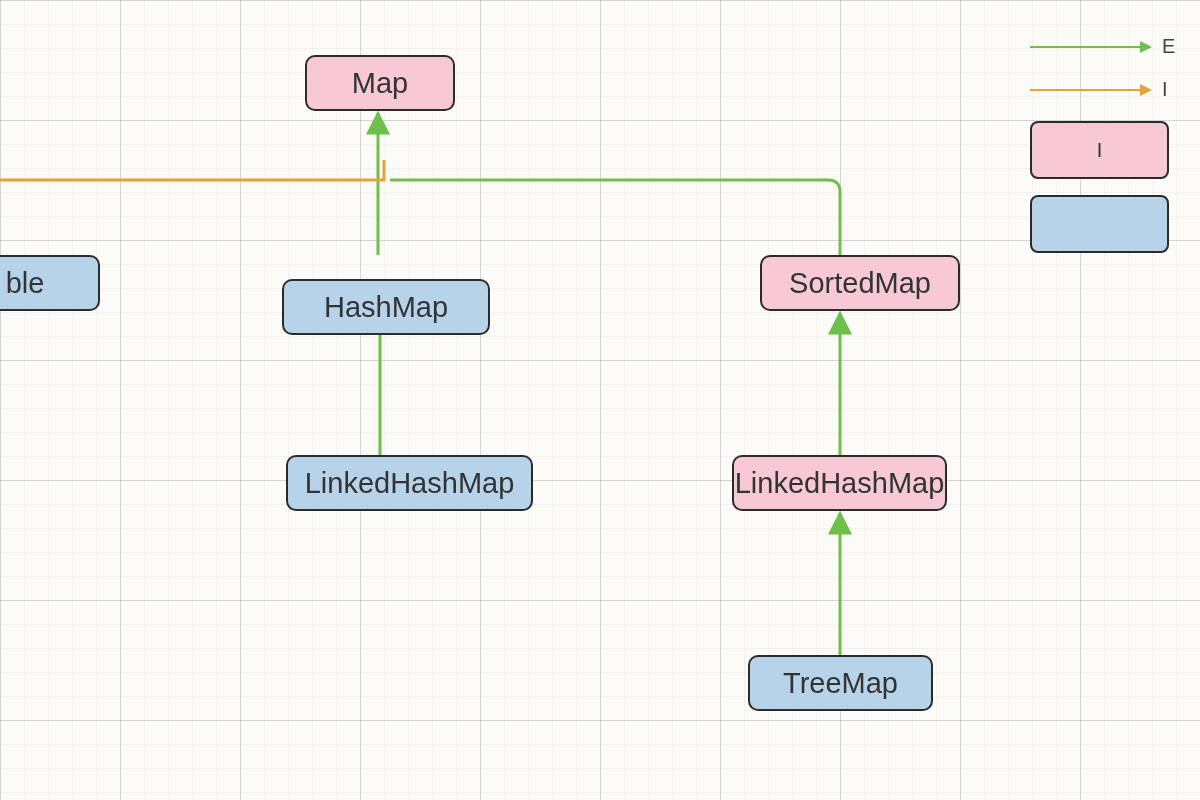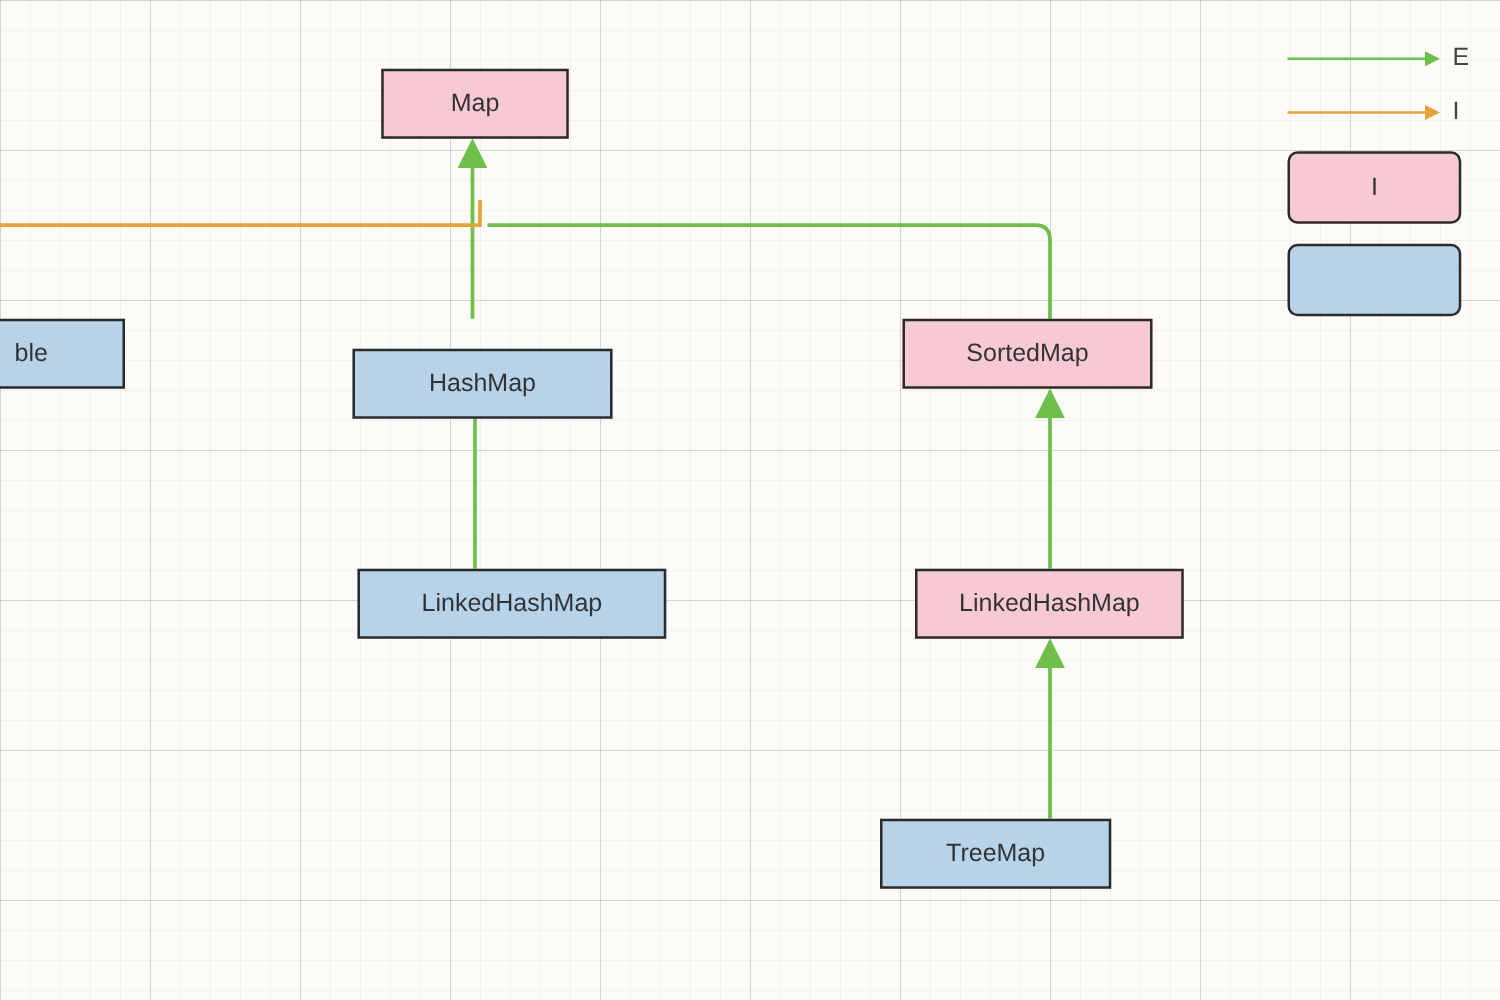--- a/index.html
+++ b/index.html
@@ -30,41 +30,41 @@
     position: absolute;
     top: 0; left: 0;
     width: 1200px;
     height: 800px;
     pointer-events: none;
   }
   .node {
     position: absolute;
     box-sizing: border-box;
     border: 2px solid #2b2b2b;
-    border-radius: 0;
+    border-radius: 10px;
     display: flex;
     align-items: center;
     justify-content: center;
-    font-size: 20px;
+    font-size: 29px;
     color: #333;
     padding: 8px 20px;
     min-height: 56px;
     white-space: nowrap;
   }
   .node.interface { background: #f6c9d4; }
   .node.class     { background: #b6d3ea; }
 
   
   .n-map            { left: 305px; top: 55px;  width: 150px; }
   .n-hashtable      { left: -50px; top: 255px; width: 150px; } 
   .n-hashmap        { left: 282px; top: 255px; width: 208px; margin-top: 24px; }
-  .n-sortedmap      { left: 722px; top: 255px; width: 200px; }
+  .n-sortedmap      { left: 760px; top: 255px; width: 200px; }
   .n-linkedhashmap  { left: 286px; top: 455px; width: 247px; }
   .n-navigablemap   { left: 732px; top: 455px; width: 215px; }
-  .n-treemap        { left: 704px; top: 655px; width: 185px; }
+  .n-treemap        { left: 748px; top: 655px; width: 185px; }
 
   .legend {
     position: absolute;
     top: 35px;
     right: -10px; 
     width: 180px;
   }
   .legend-row {
     display: flex;
     align-items: center;

